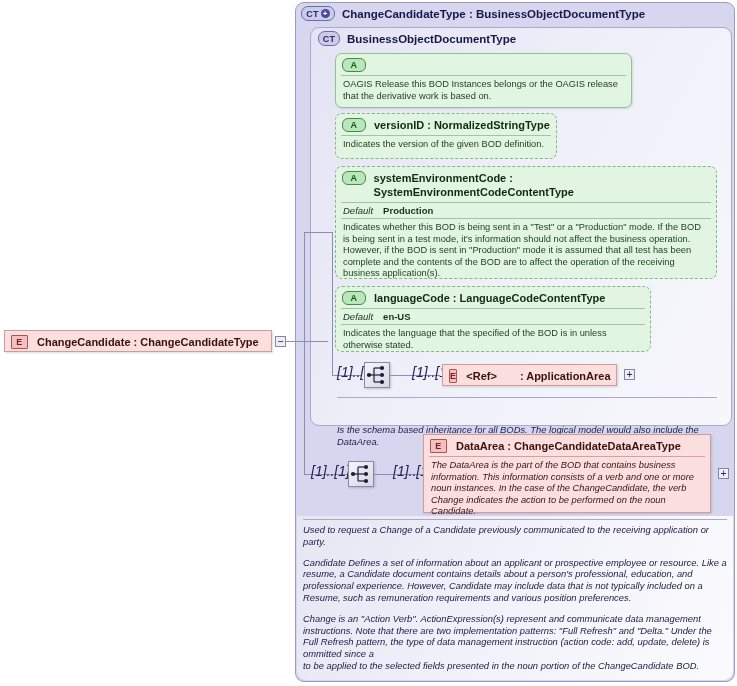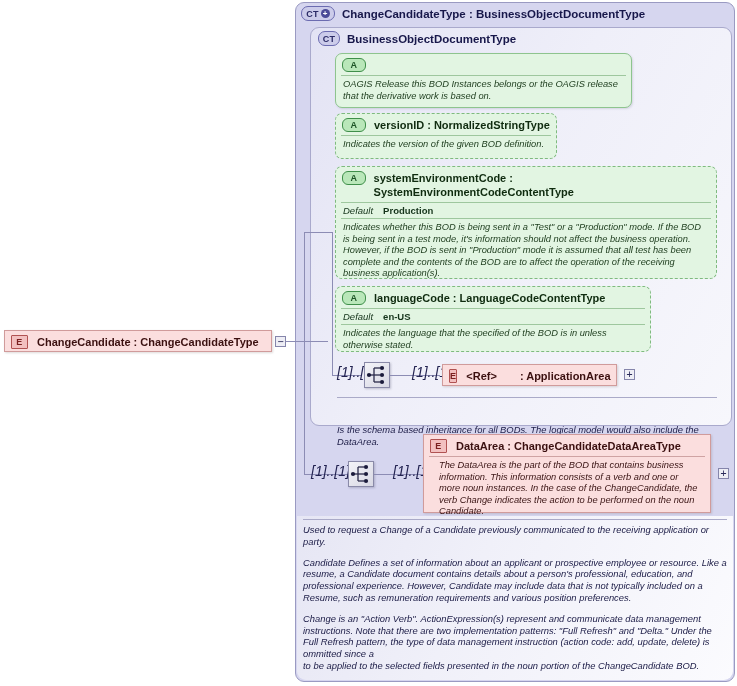--- a/index.html
+++ b/index.html
@@ -125,21 +125,20 @@
     gap: 10px;
     padding: 2px 7px 2px 7px;
     font-size: 9.5px;
     color: #14331a;
   }
   .attr-default .k { font-style: italic; }
   .attr-default .v { font-weight: bold; }
   .attr-doc {
     padding: 3px 7px 4px 7px;
     font-size: 9.3px;
-    font-style: italic;
     color: #1d3c1d;
     line-height: 11.5px;
   }
 
   
   .el-box {
     background: #fbdede;
     border: 1px solid #d09b9b;
     box-shadow: 1px 1px 2px rgba(110,90,90,.22);
   }
@@ -153,21 +152,20 @@
     color: #3b1010;
     white-space: nowrap;
   }
   .el-sep { height: 1px; background: #cfa3a3; margin: 0 5px; }
   .el-doc {
     padding: 3px 8px 5px 7px;
     font-size: 9.3px;
     font-style: italic;
     color: #3a1414;
     line-height: 11.5px;
-    margin-left: 8px;
   }
 
   
   .doc-panel-line { background: #aaaac8; height: 1px; }
   .doc-text {
     font-size: 9.4px;
     font-style: italic;
     color: #20204a;
     line-height: 11.8px;
   }

